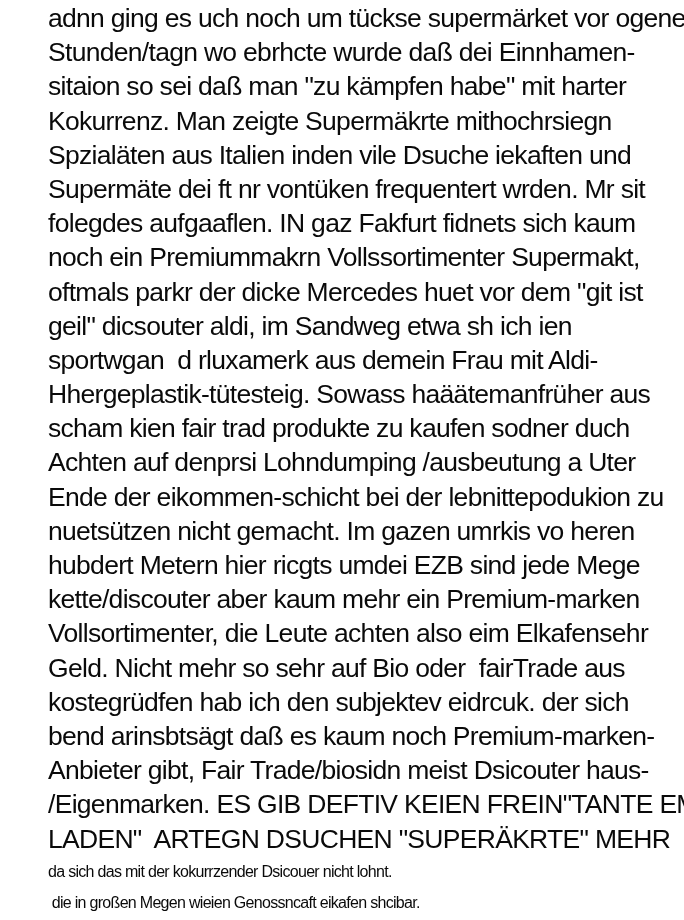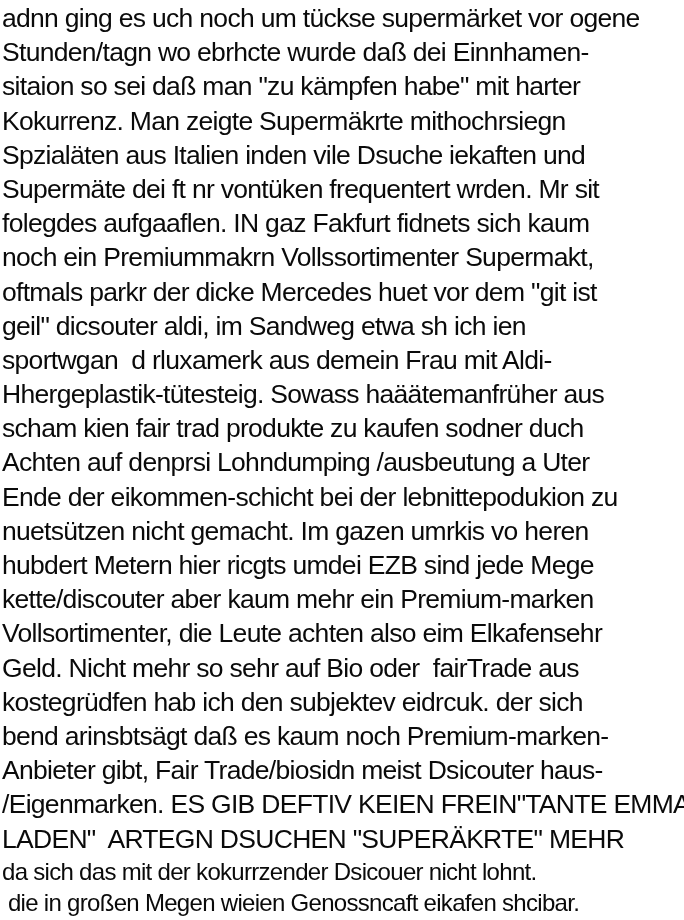--- a/index.html
+++ b/index.html
@@ -22,24 +22,25 @@
     font-family: "Liberation Sans", "DejaVu Sans", sans-serif;
     font-size: 26.5px;
     line-height: 34.2px;
     color: #0a0a0a;
     letter-spacing: -0.7px;
     white-space: pre;
     font-stretch: condensed;
   }
   .text-line {
     height: 34.2px;
+    margin-left: 46px;
   }
   
   .text-line:nth-last-child(-n+2) {
-    font-size: 24px;
+    font-size: 16px;
     height: 31px;
     line-height: 31px;
   }
 </style>
 </head>
 <body>
 
 <div class="page">
   <div class="text-body"><div class="text-line">adnn ging es uch noch um tückse supermärket vor ogene</div><div class="text-line">Stunden/tagn wo ebrhcte wurde daß dei Einnhamen-</div><div class="text-line">sitaion so sei daß man "zu kämpfen habe" mit harter</div><div class="text-line">Kokurrenz. Man zeigte Supermäkrte mithochrsiegn</div><div class="text-line">Spzialäten aus Italien inden vile Dsuche iekaften und</div><div class="text-line">Supermäte dei ft nr vontüken frequentert wrden. Mr sit</div><div class="text-line">folegdes aufgaaflen. IN gaz Fakfurt fidnets sich kaum</div><div class="text-line">noch ein Premiummakrn Vollssortimenter Supermakt,</div><div class="text-line">oftmals parkr der dicke Mercedes huet vor dem "git ist</div><div class="text-line">geil" dicsouter aldi, im Sandweg etwa sh ich ien</div><div class="text-line">sportwgan  d rluxamerk aus demein Frau mit Aldi-</div><div class="text-line">Hhergeplastik-tütesteig. Sowass haäätemanfrüher aus</div><div class="text-line">scham kien fair trad produkte zu kaufen sodner duch</div><div class="text-line">Achten auf denprsi Lohndumping /ausbeutung a Uter</div><div class="text-line">Ende der eikommen-schicht bei der lebnittepodukion zu</div><div class="text-line">nuetsützen nicht gemacht. Im gazen umrkis vo heren</div><div class="text-line">hubdert Metern hier ricgts umdei EZB sind jede Mege</div><div class="text-line">kette/discouter aber kaum mehr ein Premium-marken</div><div class="text-line">Vollsortimenter, die Leute achten also eim Elkafensehr</div><div class="text-line">Geld. Nicht mehr so sehr auf Bio oder  fairTrade aus</div><div class="text-line">kostegrüdfen hab ich den subjektev eidrcuk. der sich</div><div class="text-line">bend arinsbtsägt daß es kaum noch Premium-marken-</div><div class="text-line">Anbieter gibt, Fair Trade/biosidn meist Dsicouter haus-</div><div class="text-line">/Eigenmarken. ES GIB DEFTIV KEIEN FREIN"TANTE EMMA</div><div class="text-line">LADEN"  ARTEGN DSUCHEN "SUPERÄKRTE" MEHR</div><div class="text-line">da sich das mit der kokurrzender Dsicouer nicht lohnt.</div><div class="text-line"> die in großen Megen wieien Genossncaft eikafen shcibar.</div></div>
 </div>

